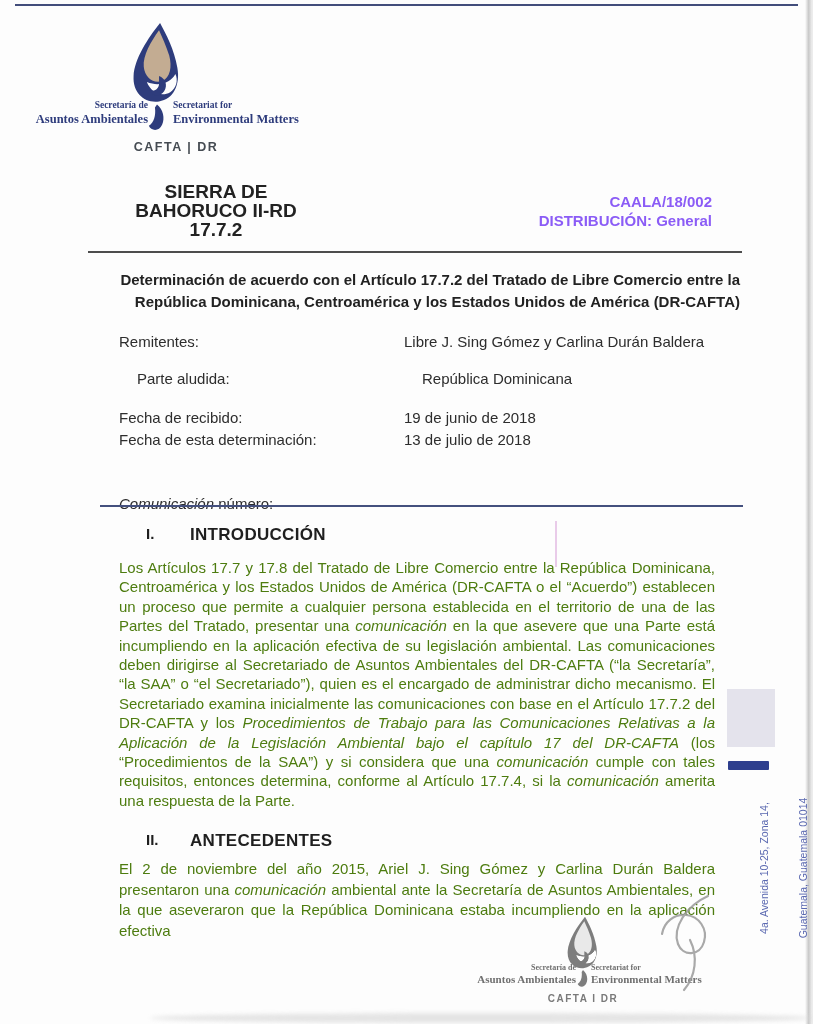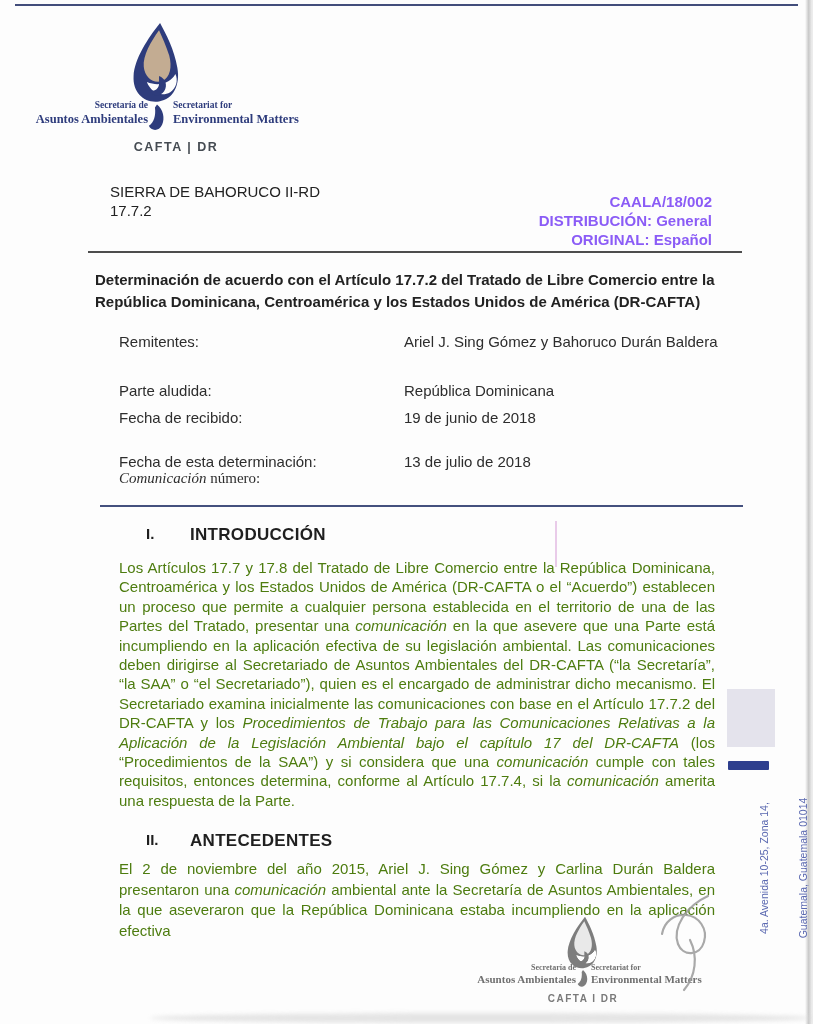--- a/index.html
+++ b/index.html
@@ -19,32 +19,32 @@
   .lh-left{left:20px;top:100px;width:128px;text-align:right;color:#2e3c7c;
            font-family:"Liberation Serif","DejaVu Serif",serif;}
   .lh-right{left:173px;top:100px;width:150px;text-align:left;color:#2e3c7c;
             font-family:"Liberation Serif","DejaVu Serif",serif;}
   .lh-small{font-size:9.5px;font-weight:bold;line-height:11px;}
   .lh-big{font-size:12.5px;font-weight:bold;line-height:16px;}
   .lh-cafta{left:108px;top:140px;width:136px;text-align:center;font-size:12.5px;
             font-weight:bold;letter-spacing:1.5px;color:#454b52;}
 
   
-  .hdr-left{left:110px;top:182px;width:212px;font-size:15px;
-            font-weight:normal;line-height:19px;color:#222;}
+  .hdr-left{left:110px;top:182px;width:212px;text-align:center;font-size:19px;
+            font-weight:bold;line-height:19px;color:#222;}
   .hdr-right{left:480px;top:192px;width:232px;text-align:right;font-size:15px;
              font-weight:bold;line-height:19px;color:#8b5cf6;}
   .rule2{left:88px;top:251px;width:654px;height:2px;background:#4d4d4d;}
-  .doc-title{left:95px;top:269px;width:645px;text-align:left;font-size:15px;
+  .doc-title{left:95px;top:269px;width:645px;text-align:right;font-size:15px;
              font-weight:bold;line-height:22px;color:#222;}
 
   
   .f-label{left:119px;width:280px;font-size:15px;}
   .f-value{left:404px;width:330px;font-size:15px;}
-  .fy0{top:333px;} .fy1{top:382px;} .fy2{top:409px;} .fy3{top:453px;} .fy4{top:470px;font-family:Liberation Serif, serif;}
+  .fy0{top:333px;} .fy1{top:370px;margin-left:18px;} .fy2{top:409px;} .fy3{top:431px;} .fy4{top:495px;}
   .rule3{left:100px;top:505px;width:643px;height:2px;background:#44507e;}
 
   
   .sec-num{left:146px;font-size:15px;font-weight:bold;color:#1f1f1f;}
   .sec-head{left:190px;font-size:17px;font-weight:bold;letter-spacing:.3px;color:#1f1f1f;}
   .sy0{top:525px;} .sy1{top:831px;}
   .para{left:119px;width:596px;text-align:justify;font-size:15px;color:#4d7c0f;}
   .para1{top:558px;line-height:19.4px;}
   .para2{top:859px;line-height:20.5px;}
 
@@ -96,29 +96,28 @@
   </div>
   <div class="abs lh-cafta">CAFTA | DR</div>
 
   <div class="abs hdr-left">
     <div>SIERRA DE BAHORUCO II-RD</div>
     <div>17.7.2</div>
   </div>
   <div class="abs hdr-right">
     <div>CAALA/18/002</div>
     <div>DISTRIBUCIÓN: General</div>
-    <div>ORIGINAL: Español</div>
   </div>
 
   <div class="abs rule2"></div>
 
   <div class="abs doc-title">Determinación de acuerdo con el Artículo 17.7.2 del Tratado de Libre Comercio entre la República Dominicana, Centroamérica y los Estados Unidos de América (DR-CAFTA)</div>
 
   <div class="abs f-label fy0">Remitentes:</div>
-  <div class="abs f-value fy0">Ariel J. Sing Gómez y Bahoruco Durán Baldera</div>
+  <div class="abs f-value fy0">Libre J. Sing Gómez y Carlina Durán Baldera</div>
 
   <div class="abs f-label fy1">Parte aludida:</div>
   <div class="abs f-value fy1">República Dominicana</div>
 
   <div class="abs f-label fy2">Fecha de recibido:</div>
   <div class="abs f-value fy2">19 de junio de 2018</div>
 
   <div class="abs f-label fy3">Fecha de esta determinación:</div>
   <div class="abs f-value fy3">13 de julio de 2018</div>
 

